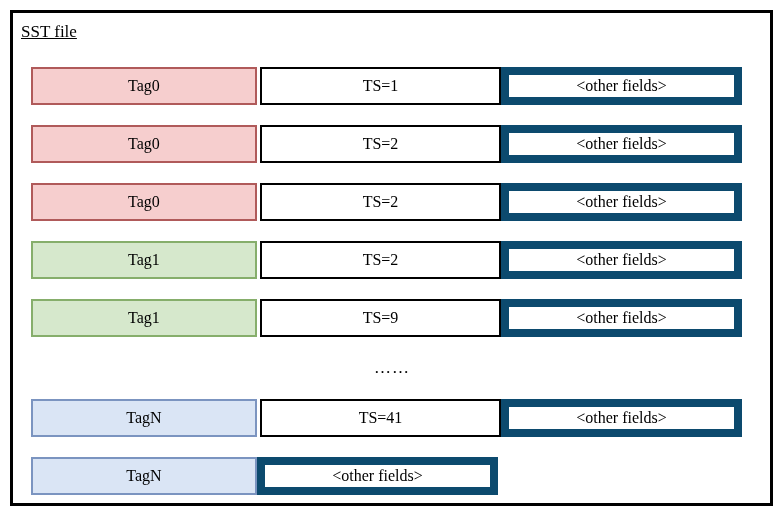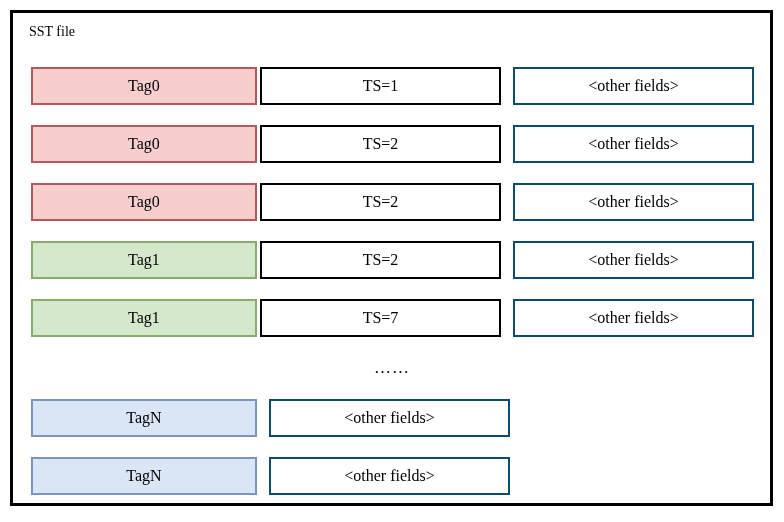--- a/index.html
+++ b/index.html
@@ -29,26 +29,27 @@
     top: 10px;
     width: 763px;
     height: 496px;
     border: 3px solid #000000;
     box-sizing: border-box;
     background: #ffffff;
   }
 
   .sst-title {
     position: absolute;
-    left: 16px;
+    left: 8px;
     top: 8px;
-    font-size: 14px;
+    font-size: 17px;
     line-height: 21px;
     white-space: nowrap;
     color: #000000;
+    text-decoration: underline;
   }
 
   
   .rows {
     position: absolute;
     left: 18px;
     top: 54px;
     width: 728px;
   }
 
@@ -93,22 +94,22 @@
 
   .cell-ts {
     width: 241px;
     margin-left: 3px;
     border: 2px solid #000000;
     background: #ffffff;
   }
 
   .cell-other {
     width: 241px;
-    margin-left: 12px;
-    border: 2px solid #0c4a6e;
+    margin-left: 0;
+    border: 8px solid #0c4a6e;
     background: #ffffff;
   }
 
   
   .ellipsis-row {
     position: relative;
     height: 22px;
     margin-bottom: 20px;
     display: flex;
     align-items: center;
@@ -159,30 +160,31 @@
       </div>
 
       <div class="record-row">
         <div class="cell cell-tag tag-green">Tag1</div>
         <div class="cell cell-ts">TS=2</div>
         <div class="cell cell-other">&lt;other fields&gt;</div>
       </div>
 
       <div class="record-row">
         <div class="cell cell-tag tag-green">Tag1</div>
-        <div class="cell cell-ts">TS=7</div>
+        <div class="cell cell-ts">TS=9</div>
         <div class="cell cell-other">&lt;other fields&gt;</div>
       </div>
 
       <div class="ellipsis-row">
         <div class="ellipsis-text">……</div>
       </div>
 
       <div class="record-row">
         <div class="cell cell-tag tag-blue">TagN</div>
+        <div class="cell cell-ts">TS=41</div>
         <div class="cell cell-other">&lt;other fields&gt;</div>
       </div>
 
       <div class="record-row last">
         <div class="cell cell-tag tag-blue">TagN</div>
         <div class="cell cell-other">&lt;other fields&gt;</div>
       </div>
 
     </div>
   </div>

